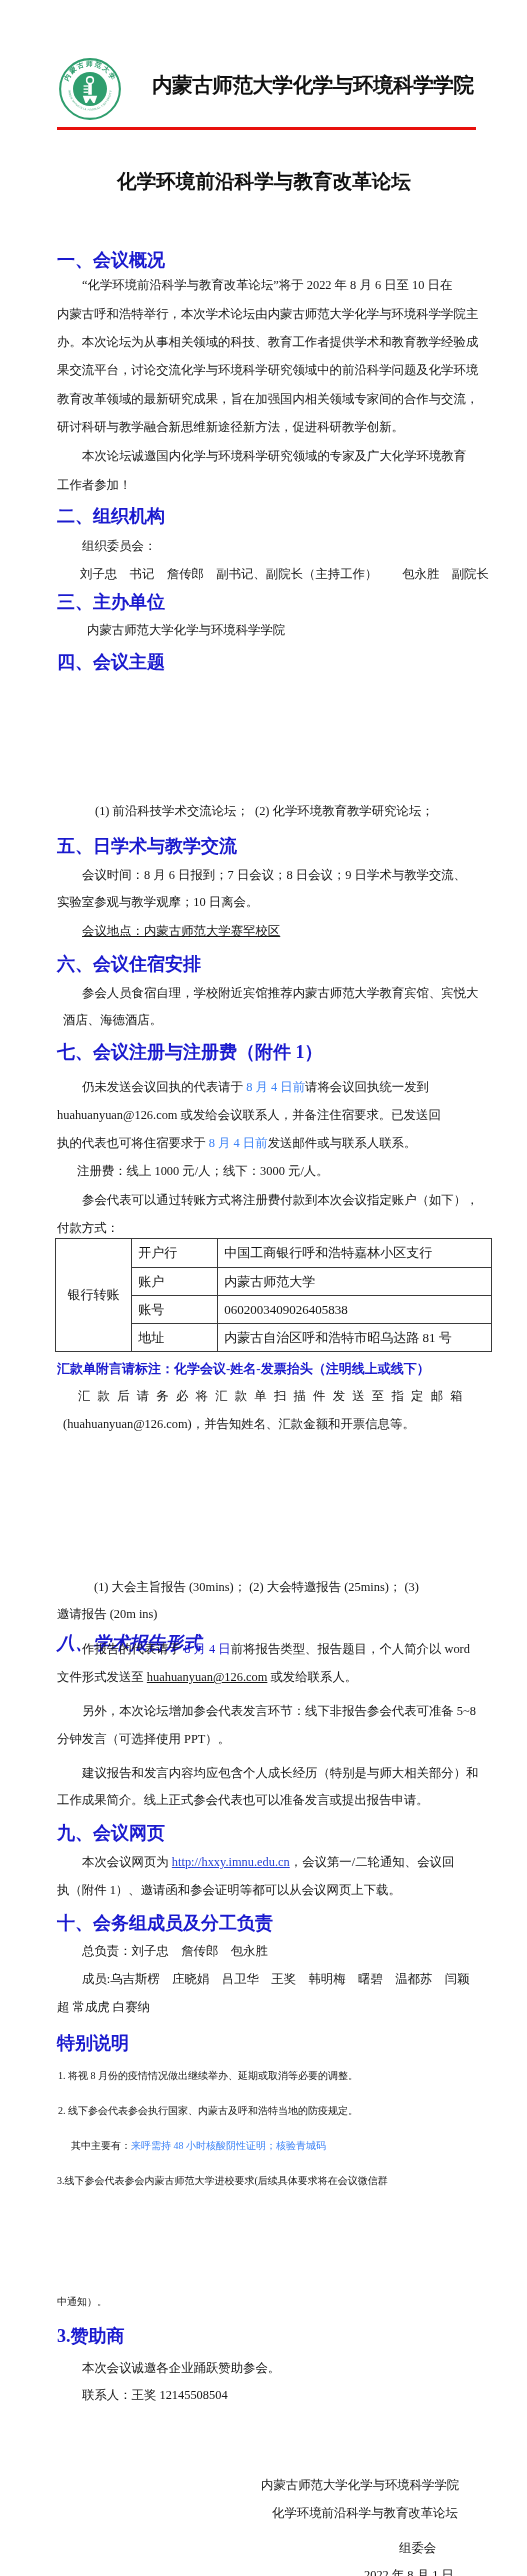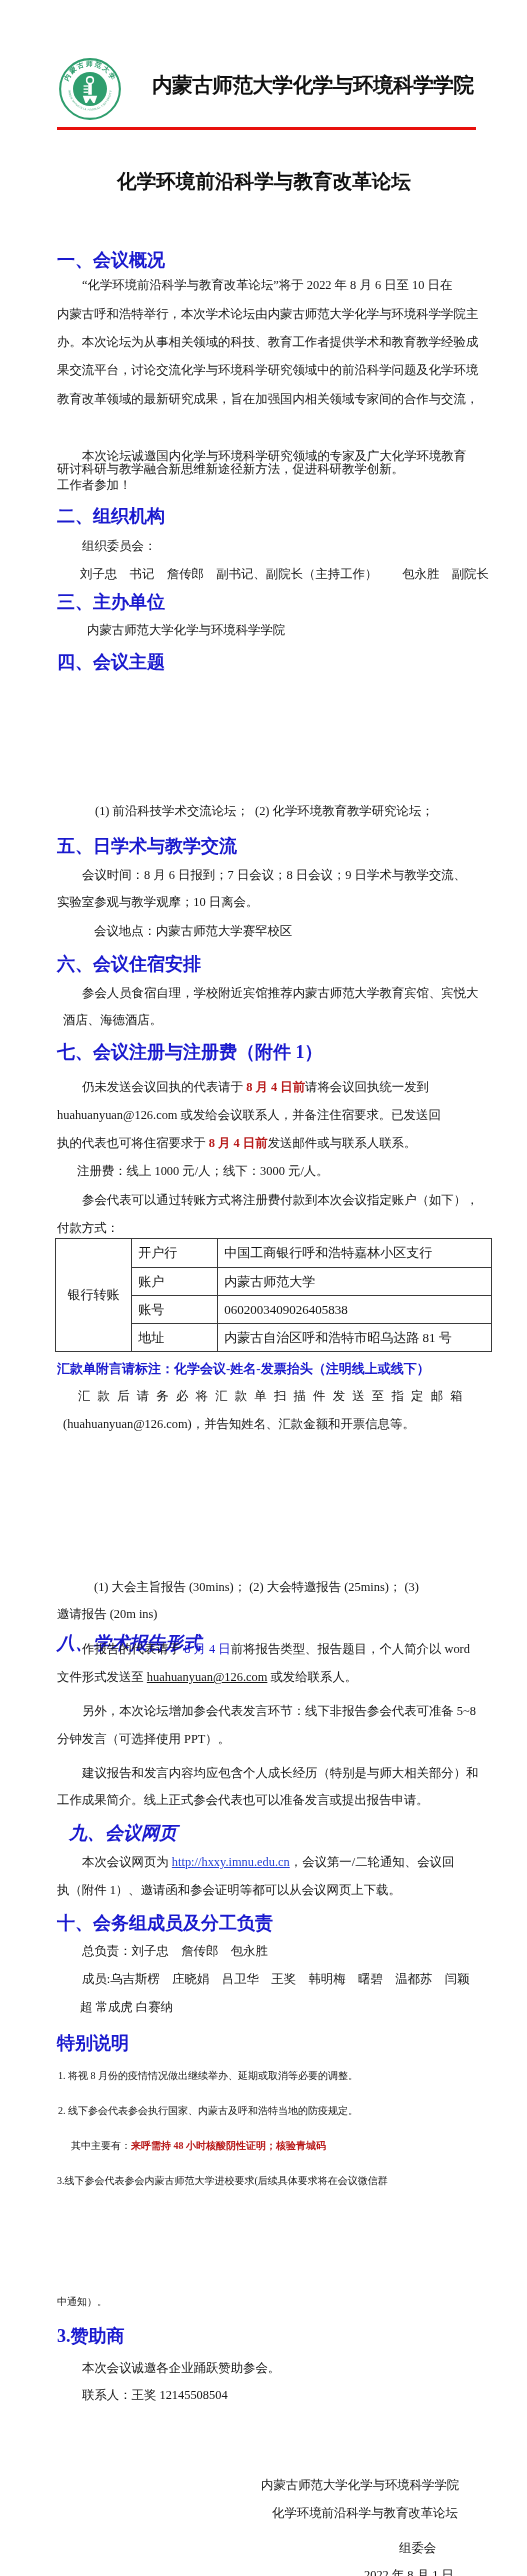--- a/index.html
+++ b/index.html
@@ -12,21 +12,21 @@
   .divider{position:absolute;left:57px;top:127px;width:419px;height:3.1px;background:#e8100c;}
   .forum-title{position:absolute;left:0;top:168px;width:528px;text-align:center;
                font-size:19.6px;font-weight:bold;color:#111;}
   .notice-title{position:absolute;left:0;top:206px;width:528px;text-align:center;
                 font-size:19.6px;font-weight:bold;color:#111;}
   
   .ln{position:absolute;font-size:12.4px;line-height:16.5px;white-space:pre;color:#161616;}
   .ln.h{font-size:18px;font-weight:bold;color:#1a1ace;}
   .ln.hb{font-size:13px;font-weight:bold;color:#1a1ace;}
   .ln.big{font-size:10px;}
-  .ln span.b{color:#b91c1c;font-weight:bold;}
+  .ln span.b{color:#3b82f6;font-weight:normal;}
   .ln span.bl{color:#1a1ace;}
   .ln span.u{text-decoration:underline;}
   .ln span.lk{color:#2742d6;text-decoration:underline;}
   
   .paytable{position:absolute;left:55px;top:1238px;width:435px;
             display:grid;grid-template-columns:75px 86px 1fr;grid-auto-rows:28px;
             border:1px solid #3a3a3a;font-size:13px;}
   .paytable .cell{display:flex;align-items:center;padding-left:6.2px;box-sizing:border-box;}
   .paytable .method{grid-row:1/5;justify-content:center;padding-left:0;}
   .paytable .lab,.paytable .val{border-left:1px solid #3a3a3a;}
@@ -63,34 +63,34 @@
   <div class="divider"></div>
   <div class="forum-title">化学环境前沿科学与教育改革论坛</div>
 
   <div id="lines">
       <div class="ln h" style="top: 252px; left: 57px;"><span>一、会议概况</span></div>
       <div class="ln" style="top: 277px; left: 82px;"><span>“化学环境前沿科学与教育改革论坛”将于 2022 年 8 月 6 日至 10 日在</span></div>
       <div class="ln" style="top: 306px; left: 57px;"><span>内蒙古呼和浩特举行，本次学术论坛由内蒙古师范大学化学与环境科学学院主</span></div>
       <div class="ln" style="top: 334px; left: 57px;"><span>办。本次论坛为从事相关领域的科技、教育工作者提供学术和教育教学经验成</span></div>
       <div class="ln" style="top: 362px; left: 57px;"><span>果交流平台，讨论交流化学与环境科学研究领域中的前沿科学问题及化学环境</span></div>
       <div class="ln" style="top: 391px; left: 57px;"><span>教育改革领域的最新研究成果，旨在加强国内相关领域专家间的合作与交流，</span></div>
-      <div class="ln" style="top: 419px; left: 57px; margin-top: 42px;"><span>研讨科研与教学融合新思维新途径新方法，促进科研教学创新。</span></div>
+      <div class="ln" style="top: 419px; left: 57px;"><span>研讨科研与教学融合新思维新途径新方法，促进科研教学创新。</span></div>
       <div class="ln" style="top: 448px; left: 82px;"><span>本次论坛诚邀国内化学与环境科学研究领域的专家及广大化学环境教育</span></div>
       <div class="ln" style="top: 477px; left: 57px;"><span>工作者参加！</span></div>
       <div class="ln h" style="top: 508px; left: 57px;"><span>二、组织机构</span></div>
       <div class="ln" style="top: 538px; left: 82px;"><span>组织委员会：</span></div>
       <div class="ln" style="top: 566px; left: 80px;"><span>刘子忠　书记　詹传郎　副书记、副院长（主持工作）　　包永胜　副院长</span></div>
       <div class="ln h" style="top: 594px; left: 57px;"><span>三、主办单位</span></div>
       <div class="ln" style="top: 622px; left: 87px;"><span>内蒙古师范大学化学与环境科学学院</span></div>
       <div class="ln h" style="top: 654px; left: 57px;"><span>四、会议主题</span></div>
       <div class="ln" style="top: 803px; left: 95px;"><span>(1) 前沿科技学术交流论坛；  (2) 化学环境教育教学研究论坛；</span></div>
       <div class="ln h" style="top: 838px; left: 57px;"><span>五、日学术与教学交流</span></div>
       <div class="ln" style="top: 867px; left: 82px;"><span>会议时间：8 月 6 日报到；7 日会议；8 日会议；9 日学术与教学交流、</span></div>
       <div class="ln" style="top: 894px; left: 57px;"><span>实验室参观与教学观摩；10 日离会。</span></div>
-      <div class="ln" style="top: 923px; left: 94px;"><span>会议地点：内蒙古师范大学赛罕校区</span></div>
+      <div class="ln" style="top: 923px; left: 82px; text-decoration: underline;"><span>会议地点：内蒙古师范大学赛罕校区</span></div>
       <div class="ln h" style="top: 956px; left: 57px;"><span>六、会议住宿安排</span></div>
       <div class="ln" style="top: 985px; left: 82px;"><span>参会人员食宿自理，学校附近宾馆推荐内蒙古师范大学教育宾馆、宾悦大</span></div>
       <div class="ln" style="top: 1012px; left: 63px;"><span>酒店、海德酒店。</span></div>
       <div class="ln h" style="top: 1044px; left: 57px;"><span>七、会议注册与注册费（附件 1）</span></div>
       <div class="ln" style="top: 1079px; left: 82px;"><span>仍未发送会议回执的代表请于 </span><span class="b">8 月 4 日前</span><span>请将会议回执统一发到</span></div>
       <div class="ln" style="top: 1107px; left: 57px;"><span>huahuanyuan@126.com 或发给会议联系人，并备注住宿要求。已发送回</span></div>
       <div class="ln" style="top: 1135px; left: 57px;"><span>执的代表也可将住宿要求于 </span><span class="b">8 月 4 日前</span><span>发送邮件或与联系人联系。</span></div>
       <div class="ln" style="top: 1163px; left: 77px;"><span>注册费：线上 1000 元/人；线下：3000 元/人。</span></div>
       <div class="ln" style="top: 1192px; left: 82px; text-align: right;"><span>参会代表可以通过转账方式将注册费付款到本次会议指定账户（如下），</span></div>
       <div class="ln" style="top: 1220px; left: 57px;"><span>付款方式：</span></div>
@@ -99,27 +99,27 @@
       <div class="ln" style="top: 1416px; left: 63px;"><span>(huahuanyuan@126.com)，并告知姓名、汇款金额和开票信息等。</span></div>
       <div class="ln h" style="top: 1635px; left: 57px; font-style: italic;"><span>八、学术报告形式</span></div>
       <div class="ln" style="top: 1579px; left: 82px; margin-left: 12px;"><span>(1) 大会主旨报告 (30mins)； (2) 大会特邀报告 (25mins)； (3)</span></div>
       <div class="ln" style="top: 1606px; left: 57px;"><span>邀请报告 (20m ins)</span></div>
       <div class="ln" style="top: 1641px; left: 82px;"><span>作报告的代表请于 </span><span class="bl">8 月 4 日</span><span>前将报告类型、报告题目，个人简介以 word</span></div>
       <div class="ln" style="top: 1669px; left: 57px;"><span>文件形式发送至 </span><span class="u">huahuanyuan@126.com</span><span> 或发给联系人。</span></div>
       <div class="ln" style="top: 1703px; left: 82px;"><span>另外，本次论坛增加参会代表发言环节：线下非报告参会代表可准备 5~8</span></div>
       <div class="ln" style="top: 1731px; left: 57px;"><span>分钟发言（可选择使用 PPT）。</span></div>
       <div class="ln" style="top: 1765px; left: 82px;"><span>建议报告和发言内容均应包含个人成长经历（特别是与师大相关部分）和</span></div>
       <div class="ln" style="top: 1792px; left: 57px;"><span>工作成果简介。线上正式参会代表也可以准备发言或提出报告申请。</span></div>
-      <div class="ln h" style="top: 1825px; left: 69px; font-style: italic;"><span>九、会议网页</span></div>
+      <div class="ln h" style="top: 1825px; left: 57px;"><span>九、会议网页</span></div>
       <div class="ln" style="top: 1854px; left: 82px;"><span>本次会议网页为 </span><span class="lk">http://hxxy.imnu.edu.cn</span><span>，会议第一/二轮通知、会议回</span></div>
       <div class="ln" style="top: 1882px; left: 57px;"><span>执（附件 1）、邀请函和参会证明等都可以从会议网页上下载。</span></div>
       <div class="ln h" style="top: 1915px; left: 57px;"><span>十、会务组成员及分工负责</span></div>
       <div class="ln" style="top: 1943px; left: 82px;"><span>总负责：刘子忠　詹传郎　包永胜</span></div>
       <div class="ln" style="top: 1971px; left: 82px;"><span>成员:乌吉斯楞　庄晓娟　吕卫华　王奖　韩明梅　曙碧　温都苏　闫颖</span></div>
-      <div class="ln" style="top: 1999px; left: 57px; margin-left: 23px;"><span>超 常成虎 白赛纳</span></div>
+      <div class="ln" style="top: 1999px; left: 57px;"><span>超 常成虎 白赛纳</span></div>
       <div class="ln h" style="top: 2035px; left: 57px;"><span>特别说明</span></div>
       <div class="ln big" style="top: 2068px; left: 58px;"><span>1. 将视 8 月份的疫情情况做出继续举办、延期或取消等必要的调整。</span></div>
       <div class="ln big" style="top: 2103px; left: 58px;"><span>2. 线下参会代表参会执行国家、内蒙古及呼和浩特当地的防疫规定。</span></div>
       <div class="ln big" style="top: 2138px; left: 71px;"><span>其中主要有：</span><span class="b">来呼需持 48 小时核酸阴性证明；核验青城码</span></div>
       <div class="ln big" style="top: 2173px; left: 57px;"><span>3.线下参会代表参会内蒙古师范大学进校要求(后续具体要求将在会议微信群</span></div>
       <div class="ln big" style="top: 2294px; left: 57px;"><span>中通知）。</span></div>
       <div class="ln h" style="top: 2328px; left: 57px;"><span>3.赞助商</span></div>
       <div class="ln" style="top: 2360px; left: 82px;"><span>本次会议诚邀各企业踊跃赞助参会。</span></div>
       <div class="ln" style="top: 2387px; left: 82px;"><span>联系人：王奖 12145508504</span></div>
       <div class="ln" style="top: 2477px; left: 261px;"><span>内蒙古师范大学化学与环境科学学院</span></div>

